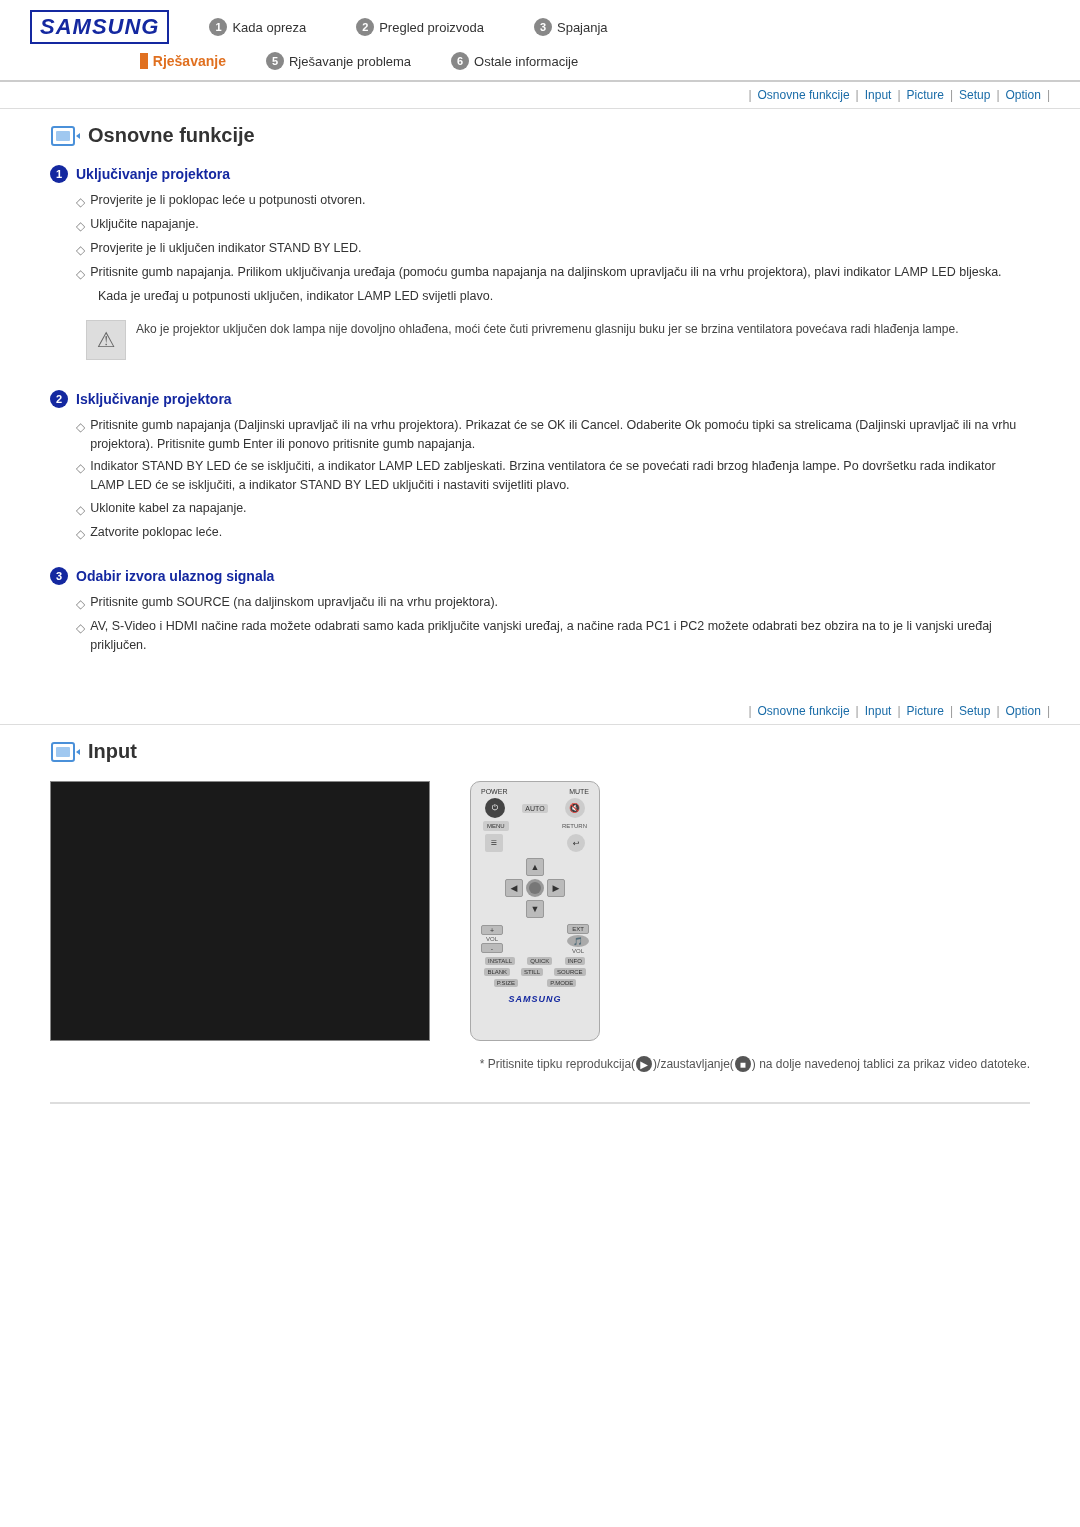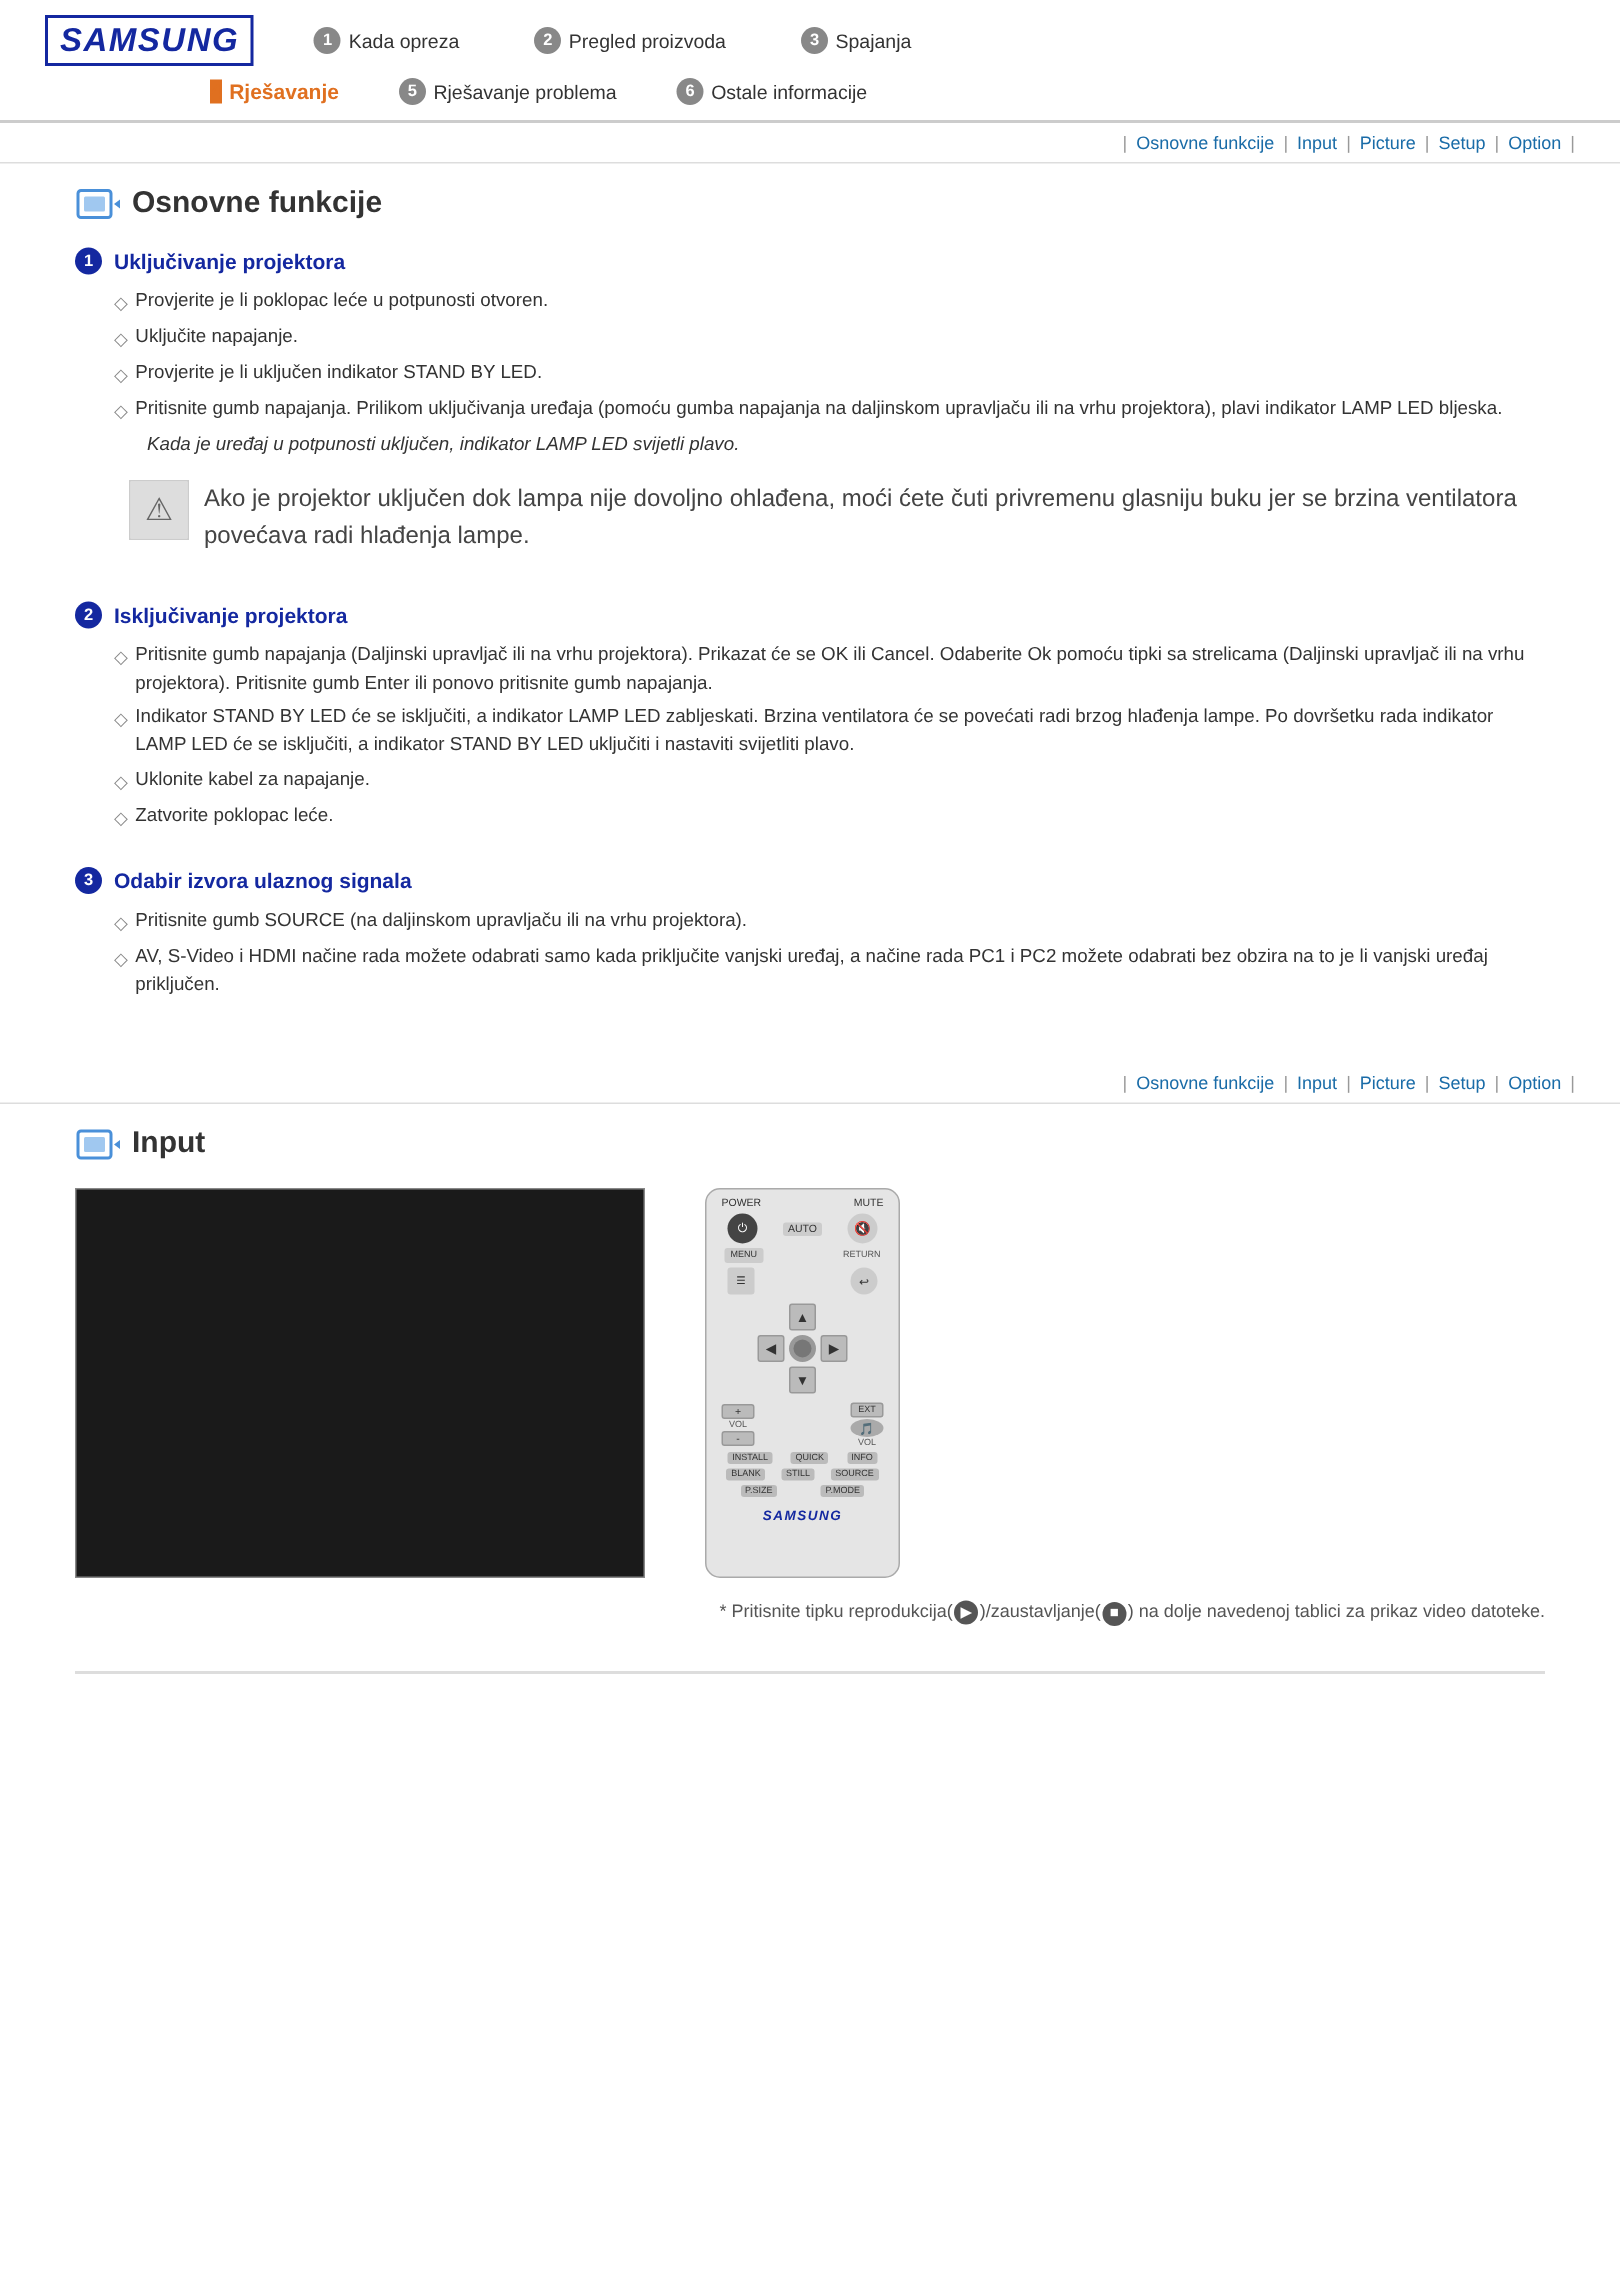--- a/index.html
+++ b/index.html
@@ -175,33 +175,32 @@
       height: 40px;
       flex-shrink: 0;
       background: #e8e8e8;
       border: 1px solid #ccc;
       display: flex;
       align-items: center;
       justify-content: center;
       font-size: 18px;
     }
     .note-text {
-      font-size: 16px;
+      font-size: 12px;
       line-height: 1.6;
       color: #444;
     }
 
     
     .indent-text {
       margin-left: 48px;
       margin-bottom: 4px;
       font-size: 12.5px;
       line-height: 1.5;
       color: #333;
-      font-style: italic;
     }
 
     
     .input-section {
       padding: 15px 50px 20px 50px;
     }
 
     
     .image-row {
       display: flex;

